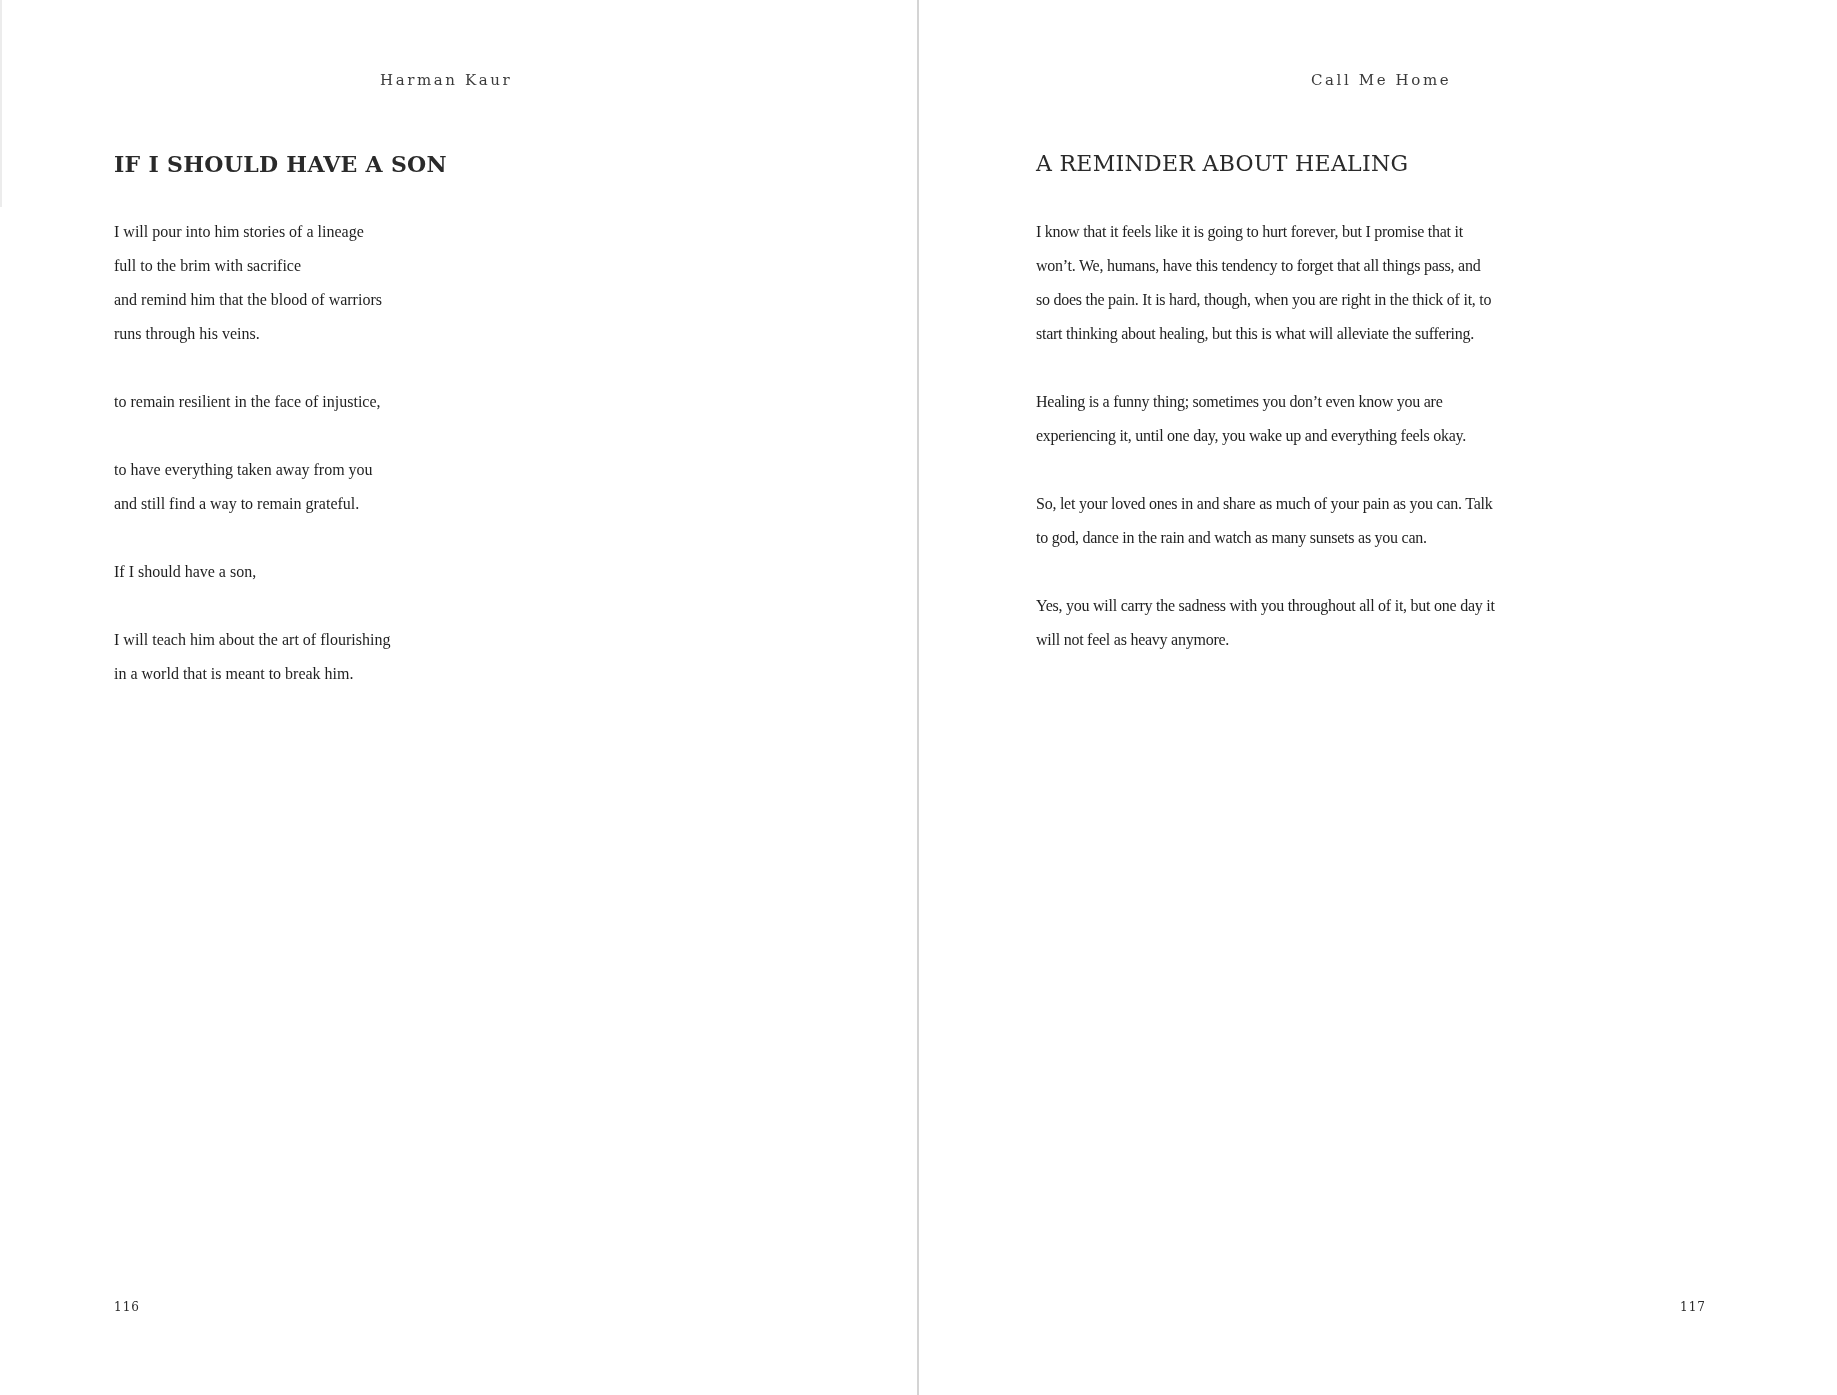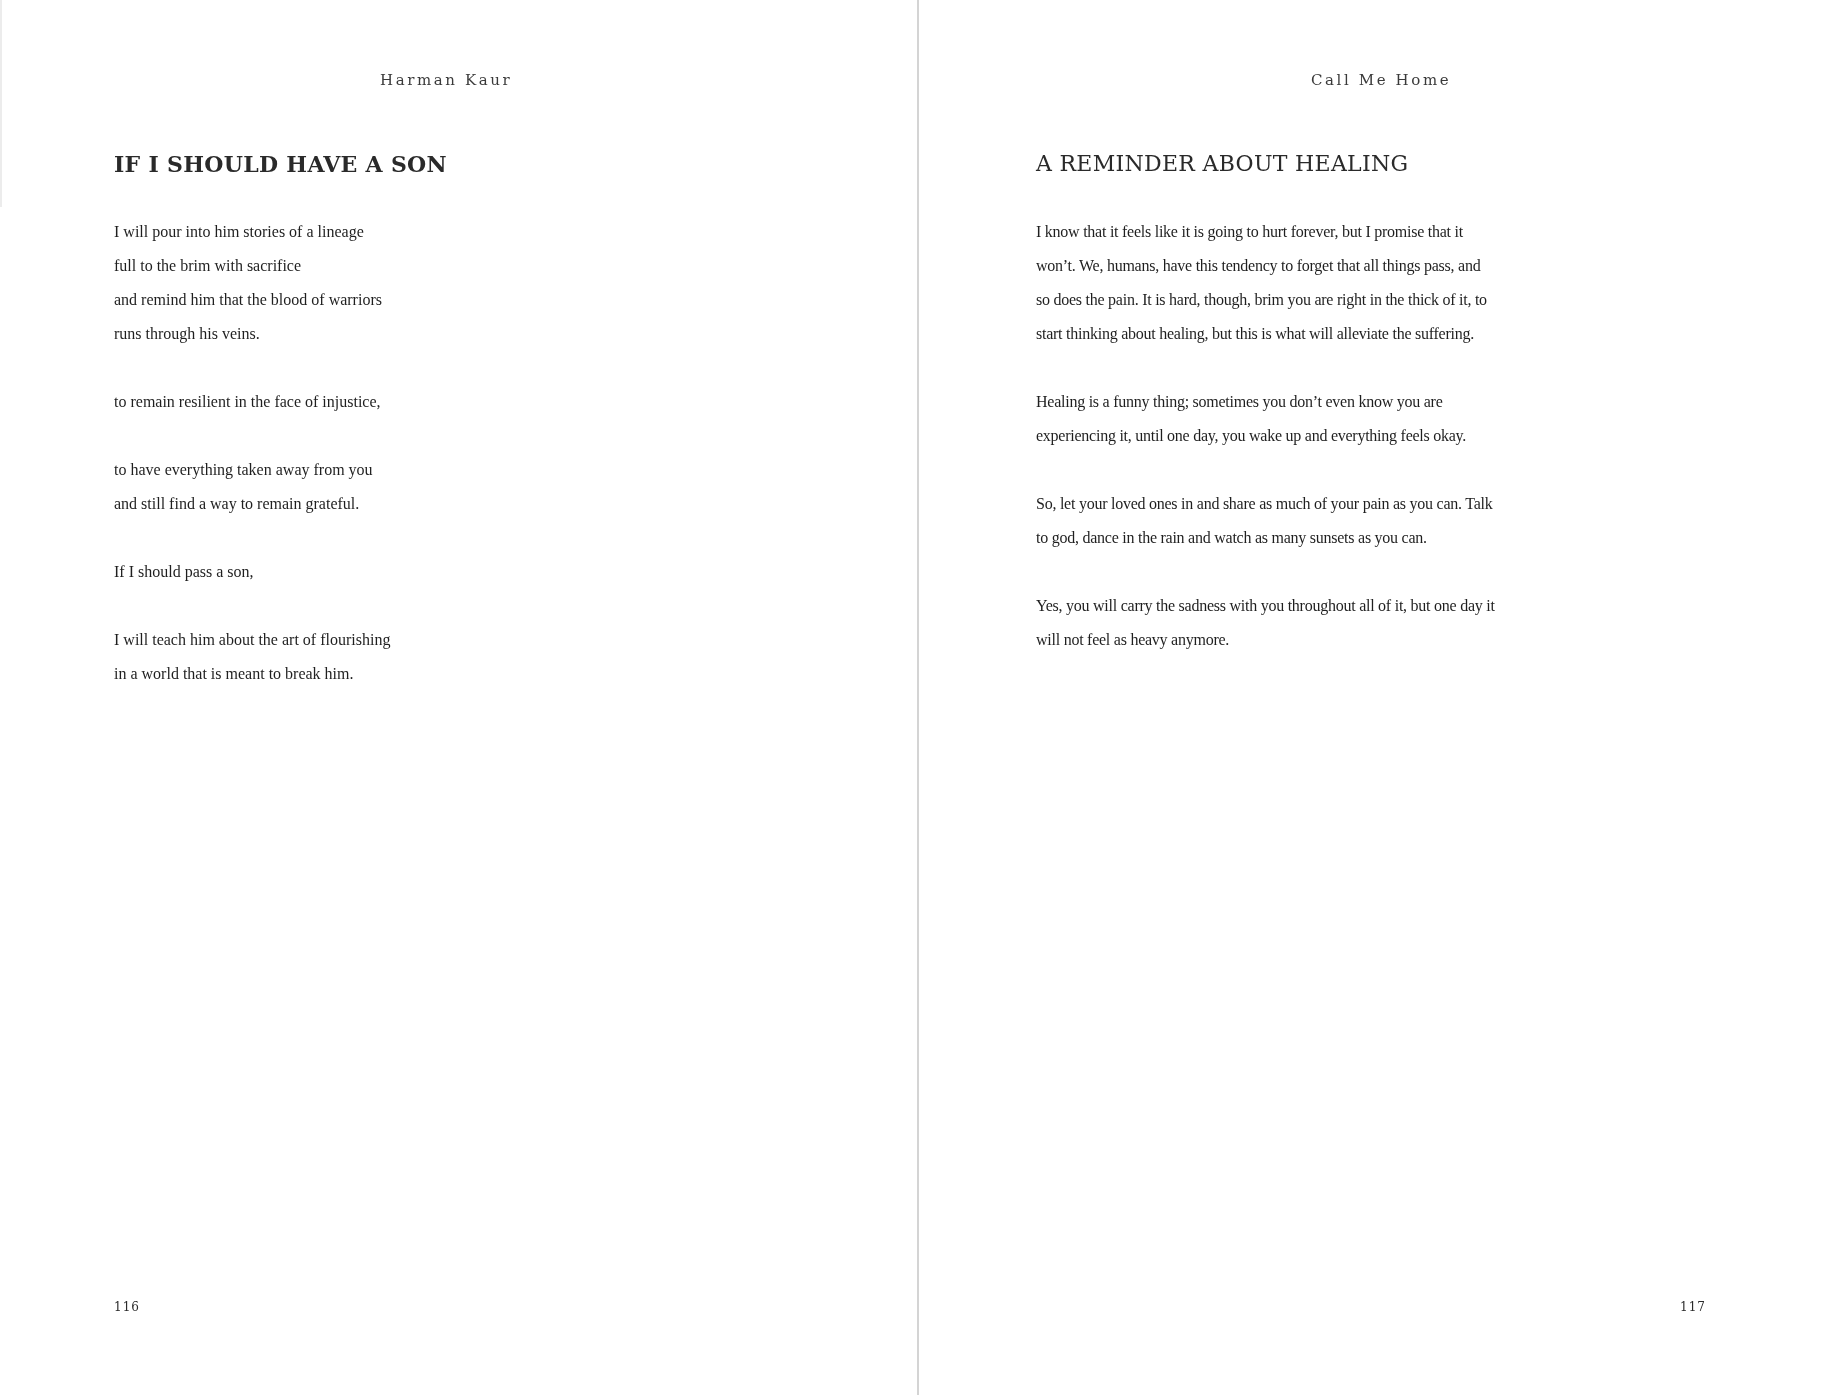--- a/index.html
+++ b/index.html
@@ -106,38 +106,38 @@
       <span class="line">runs through his veins.</span>
     </p>
     <p class="stanza">
       <span class="line">to remain resilient in the face of injustice,</span>
     </p>
     <p class="stanza">
       <span class="line">to have everything taken away from you</span>
       <span class="line">and still find a way to remain grateful.</span>
     </p>
     <p class="stanza">
-      <span class="line">If I should pass a son,</span>
+      <span class="line">If I should have a son,</span>
     </p>
     <p class="stanza">
       <span class="line">I will teach him about the art of flourishing</span>
       <span class="line">in a world that is meant to break him.</span>
     </p>
   </div>
   <div class="page-number">116</div>
 </section>
 
 <section class="page right">
   <div class="running-head">Call Me Home</div>
   <h2 class="poem-title">A REMINDER ABOUT HEALING</h2>
   <div class="body-text">
     <p class="stanza">
       <span class="line">I know that it feels like it is going to hurt forever, but I promise that it</span>
       <span class="line">won’t. We, humans, have this tendency to forget that all things pass, and</span>
-      <span class="line">so does the pain. It is hard, though, brim you are right in the thick of it, to</span>
+      <span class="line">so does the pain. It is hard, though, when you are right in the thick of it, to</span>
       <span class="line">start thinking about healing, but this is what will alleviate the suffering.</span>
     </p>
     <p class="stanza">
       <span class="line">Healing is a funny thing; sometimes you don’t even know you are</span>
       <span class="line">experiencing it, until one day, you wake up and everything feels okay.</span>
     </p>
     <p class="stanza">
       <span class="line">So, let your loved ones in and share as much of your pain as you can. Talk</span>
       <span class="line">to god, dance in the rain and watch as many sunsets as you can.</span>
     </p>

